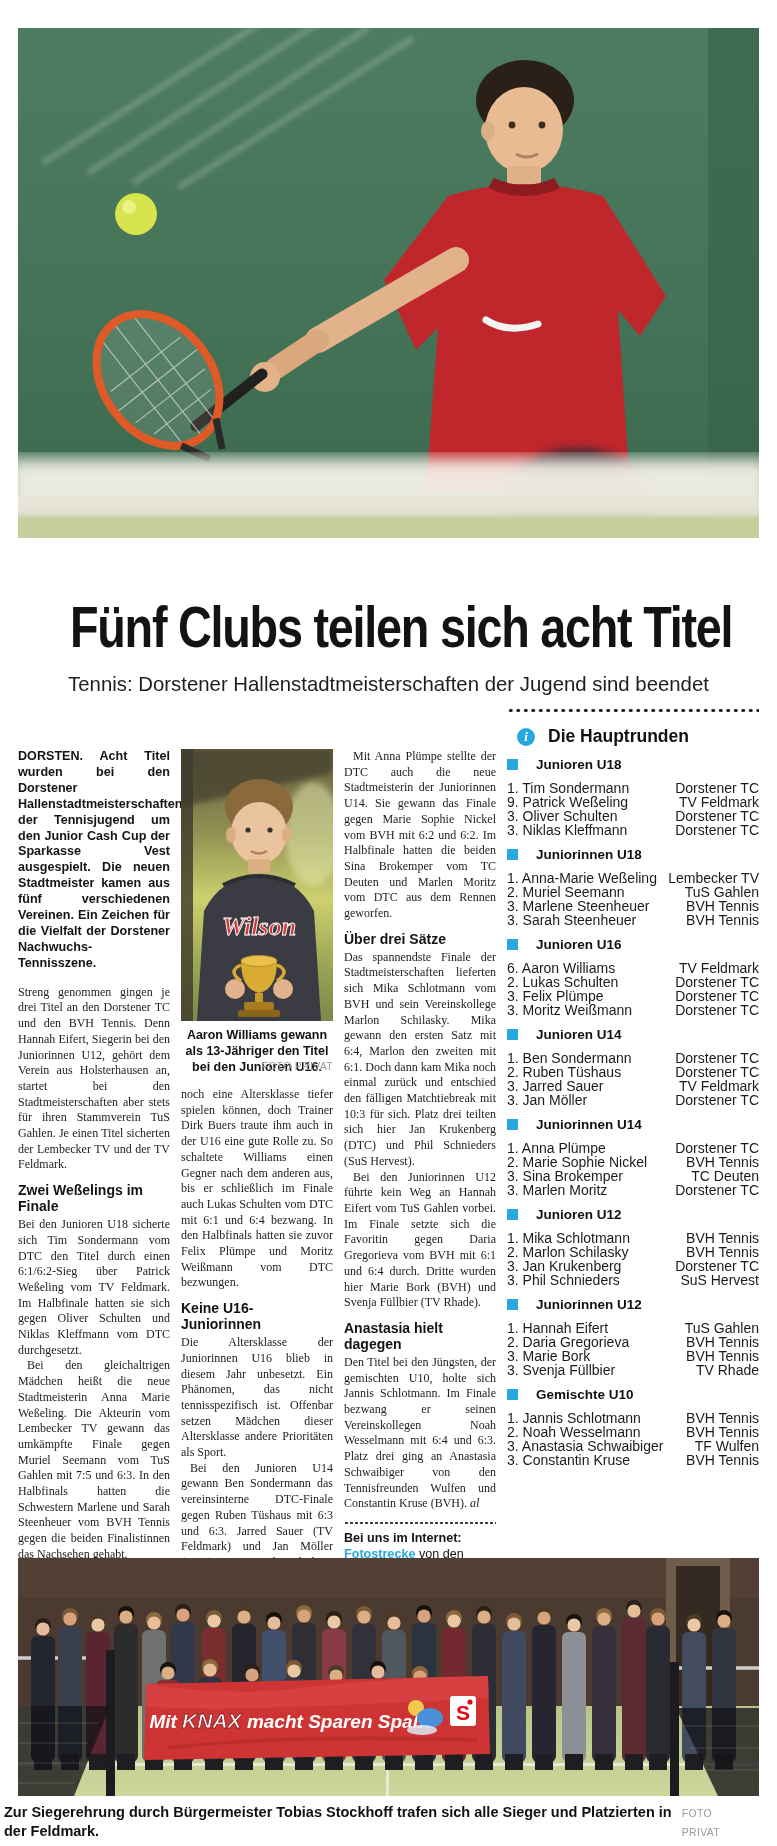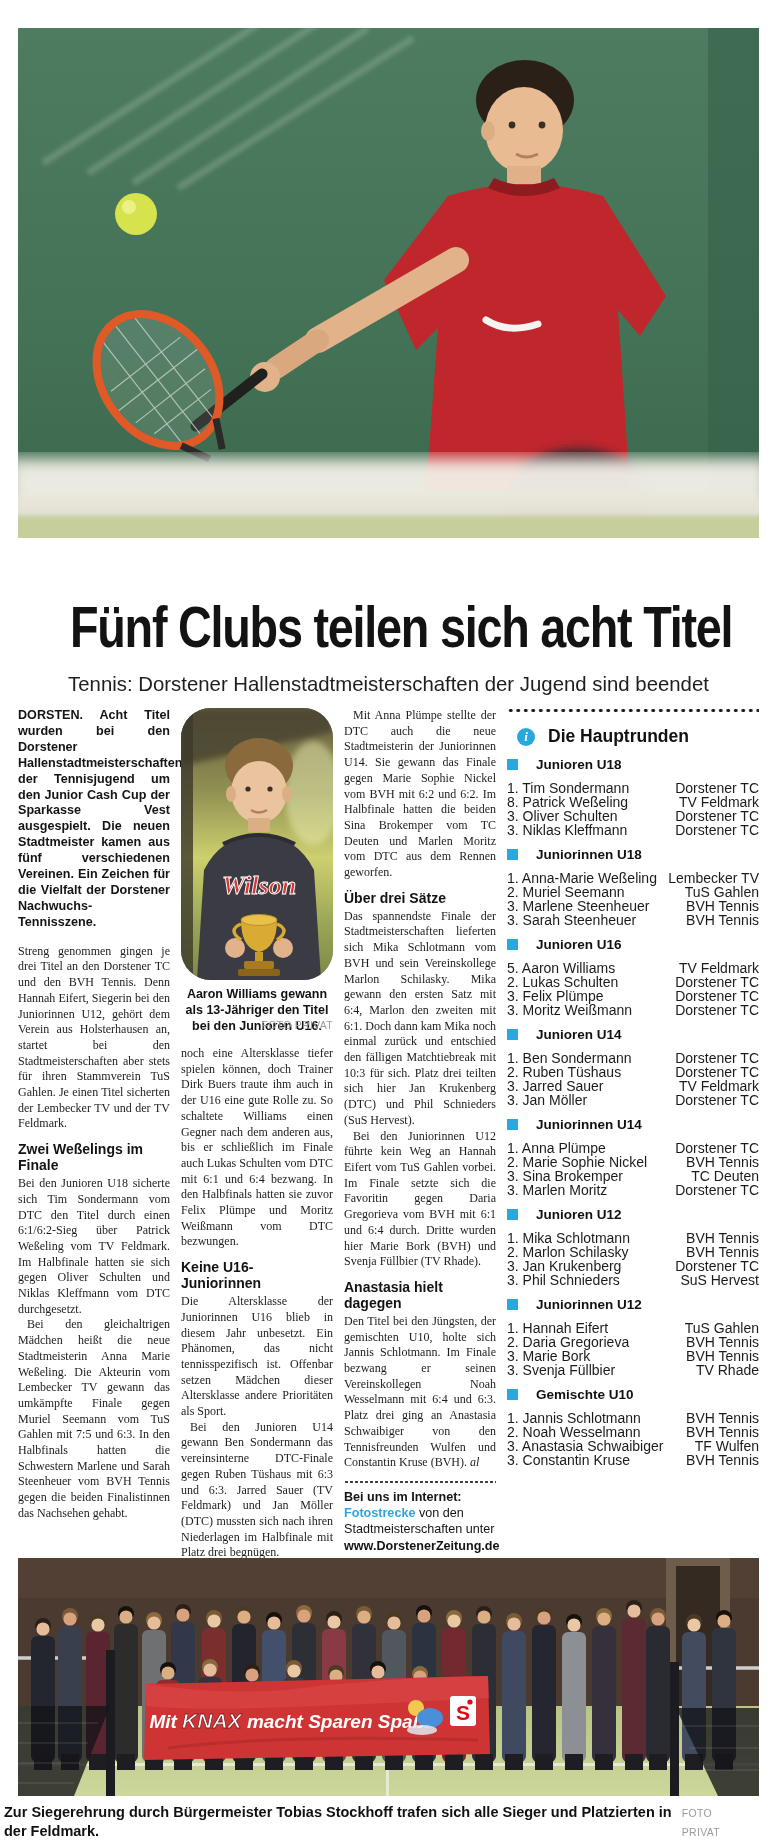--- a/index.html
+++ b/index.html
@@ -15,32 +15,32 @@
   .credit{font-weight:normal;font-size:10.5px;color:#9b9b9b;letter-spacing:.3px;}
   .caption-top .credit{position:absolute;right:0;bottom:1px;}
 
   .headline{position:absolute;left:0;top:594px;width:777px;margin:0;text-align:center;
             font-size:57px;font-weight:bold;letter-spacing:-1.5px;color:#131313;
             transform:scaleX(.82);transform-origin:center;white-space:nowrap;}
   .subheadline{position:absolute;left:0;top:672px;width:777px;margin:0;text-align:center;
             font-size:21px;font-weight:400;color:#1e1e1e;transform:scaleX(.97);transform-origin:center;}
 
   .article{position:absolute;left:18px;top:708px;width:741px;height:850px;display:flex;overflow:hidden;}
-  .col{width:152px;margin-right:11px;flex:none;}
+  .col{width:152px;margin-right:11px;flex:none;margin-top:41px;}
   .sidebar{width:252px;flex:none;}
 
   .body-p{margin:0;font-family:"Liberation Serif",serif;font-size:12px;line-height:15.7px;
           text-align:justify;color:#1c1c1c;hyphens:auto;}
   .indent{text-indent:9px;}
   .lead{margin:0 0 13px 0;font-family:"Liberation Sans",sans-serif;font-weight:bold;
         font-size:12.6px;line-height:15.9px;text-align:justify;color:#141414;hyphens:auto;}
   .col-head{margin:9px 0 3px 0;font-size:14px;font-weight:bold;color:#131313;}
   .byline{font-style:italic;}
 
-  .photo-mid{position:relative;width:152px;height:272px;overflow:hidden;background:#777;border-radius:30px;}
+  .photo-mid{position:relative;width:152px;height:272px;overflow:hidden;background:#777;}
   .caption-mid{position:relative;margin:6px 0 12px 0;font-weight:bold;font-size:12.5px;
                line-height:16px;color:#111;text-align:center;}
   .caption-mid .credit{position:absolute;right:0;bottom:1px;}
 
   .dotline{height:5px;background-image:radial-gradient(circle,#1b1b1b 1.6px,transparent 1.9px);
            background-size:7.5px 5px;background-repeat:repeat-x;background-position:left center;}
   .dotline.small{height:4px;background-image:radial-gradient(circle,#3a3a3a 1.1px,transparent 1.4px);
            background-size:5px 4px;}
 
   .sb-header{display:flex;align-items:center;gap:13px;padding-left:10px;margin:13px 0 10px 0;}
@@ -238,21 +238,21 @@
           <div class="sb-section">
             <div class="sb-title">
               <span class="sb-square"></span>
               <span>Junioren U18</span>
             </div>
             <div class="sb-row">
               <span class="sb-name">1. Tim Sondermann</span>
               <span class="sb-club">Dorstener TC</span>
             </div>
             <div class="sb-row">
-              <span class="sb-name">8. Patrick Weßeling</span>
+              <span class="sb-name">9. Patrick Weßeling</span>
               <span class="sb-club">TV Feldmark</span>
             </div>
             <div class="sb-row">
               <span class="sb-name">3. Oliver Schulten</span>
               <span class="sb-club">Dorstener TC</span>
             </div>
             <div class="sb-row">
               <span class="sb-name">3. Niklas Kleffmann</span>
               <span class="sb-club">Dorstener TC</span>
             </div>
@@ -278,21 +278,21 @@
               <span class="sb-name">3. Sarah Steenheuer</span>
               <span class="sb-club">BVH Tennis</span>
             </div>
           </div>
           <div class="sb-section">
             <div class="sb-title">
               <span class="sb-square"></span>
               <span>Junioren U16</span>
             </div>
             <div class="sb-row">
-              <span class="sb-name">5. Aaron Williams</span>
+              <span class="sb-name">6. Aaron Williams</span>
               <span class="sb-club">TV Feldmark</span>
             </div>
             <div class="sb-row">
               <span class="sb-name">2. Lukas Schulten</span>
               <span class="sb-club">Dorstener TC</span>
             </div>
             <div class="sb-row">
               <span class="sb-name">3. Felix Plümpe</span>
               <span class="sb-club">Dorstener TC</span>
             </div>

